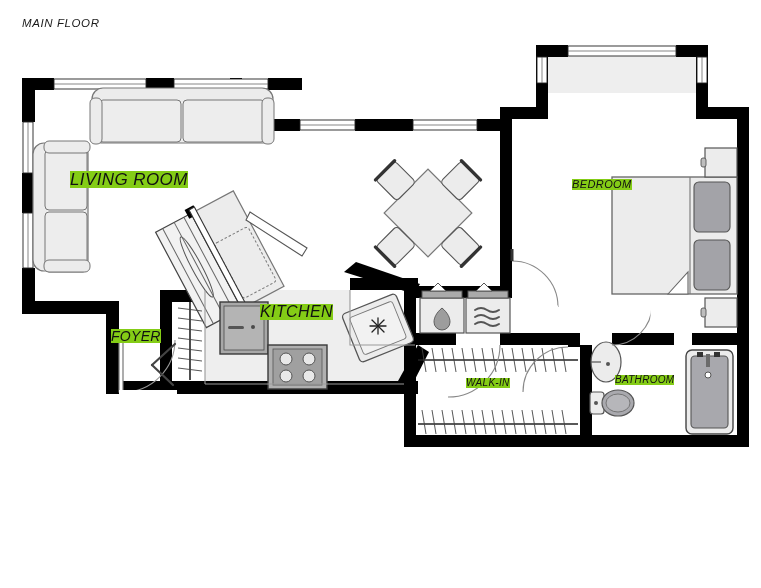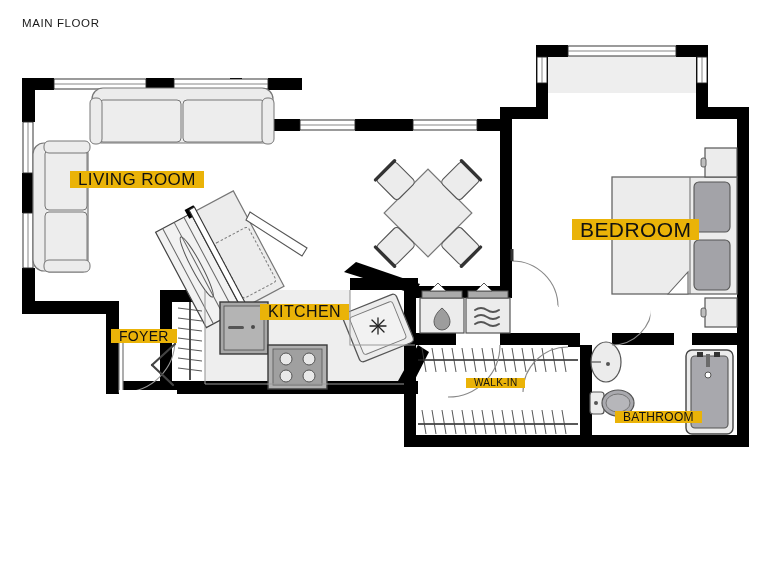--- a/index.html
+++ b/index.html
@@ -11,20 +11,21 @@
     width: 761px;
     height: 588px;
     overflow: hidden;
     font-family: "Liberation Sans", sans-serif;
   }
   #plan-root {
     position: relative;
     width: 761px;
     height: 504px;
     background: #ffffff;
+    font-style: italic;
   }
   #floorplan-svg {
     position: absolute;
     left: 0;
     top: 0;
   }
   .sheet-title {
     position: absolute;
     left: 22px;
     top: 17px;
@@ -32,29 +33,29 @@
     letter-spacing: 0.6px;
     color: #1a1a1a;
     font-family: "Liberation Sans", sans-serif;
     white-space: nowrap;
   }
   .room-label {
     position: absolute;
     font-family: "Liberation Sans", sans-serif;
     color: #111111;
     white-space: nowrap;
-    background: #eab308;
-    padding: 0 8px;
+    background: #84cc16;
+    padding: 0 0;
     line-height: 1;
   }
   .rl-living   { left: 70px;  top: 171px; font-size: 17px; letter-spacing: 0.4px; }
   .rl-kitchen  { left: 260px; top: 304px; font-size: 16px; letter-spacing: 0.4px; }
   .rl-dining   { left: 366px; top: 200px; font-size: 17px; letter-spacing: 0.4px; }
-  .rl-bedroom  { left: 572px; top: 179px; font-size: 21px; letter-spacing: 0.4px; margin-top: 40px; }
-  .rl-bathroom { left: 615px; top: 375px; font-size: 12px; letter-spacing: 0.3px; margin-top: 36px; }
+  .rl-bedroom  { left: 572px; top: 179px; font-size: 11px; letter-spacing: 0.4px; }
+  .rl-bathroom { left: 615px; top: 375px; font-size: 10px; letter-spacing: 0.3px; }
   .rl-walkin   { left: 466px; top: 378px; font-size: 10px; letter-spacing: 0.3px; }
   .rl-foyer    { left: 111px; top: 329px; font-size: 14px; letter-spacing: 0.3px; }
 </style>
 </head>
 <body>
 
 <div id="plan-root">
 
   <svg id="floorplan-svg" width="761" height="588" viewBox="0 0 761 588">
 

